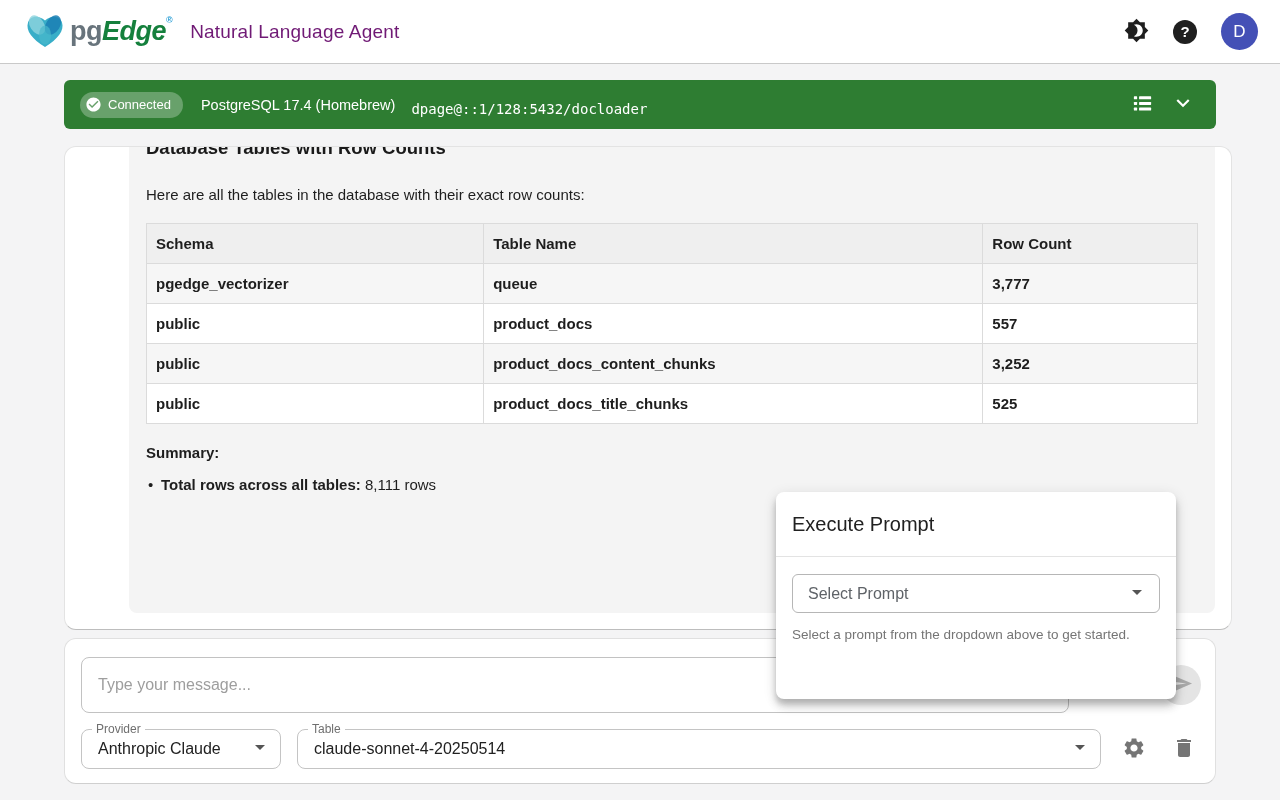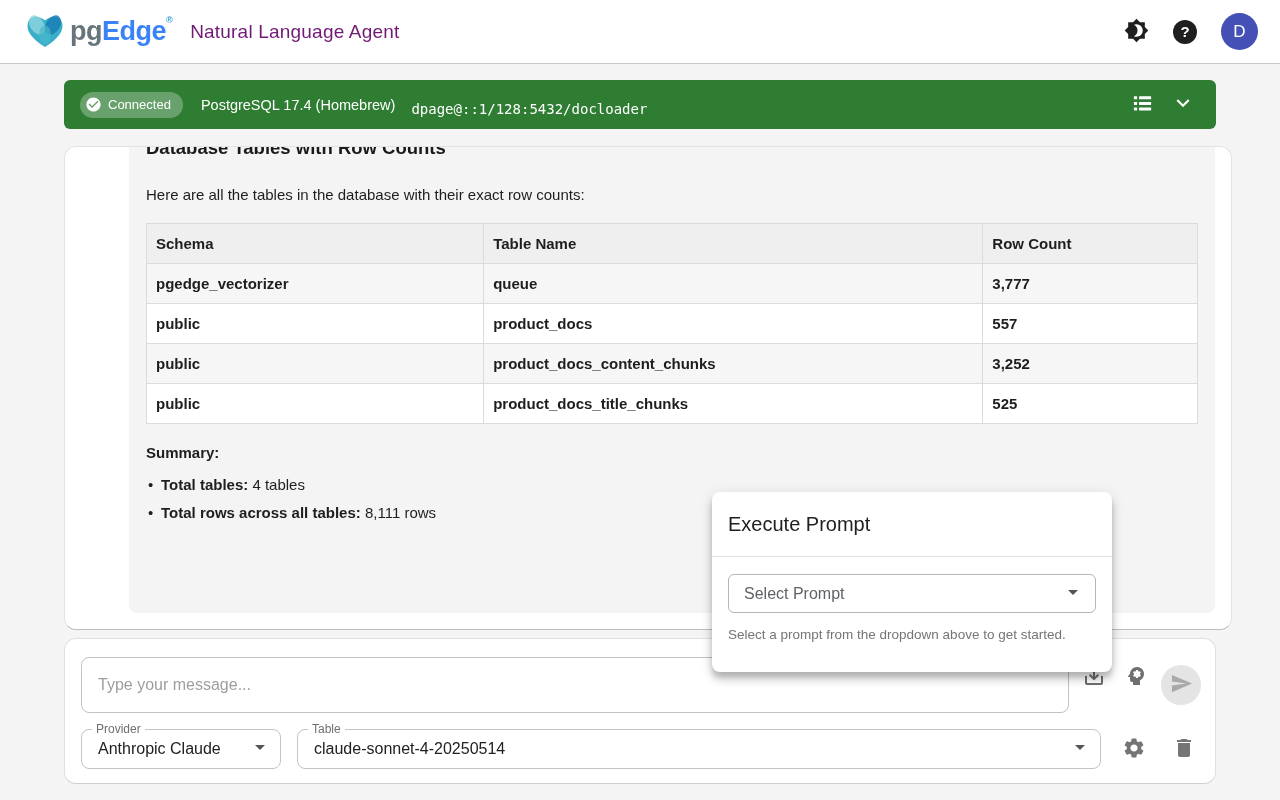--- a/index.html
+++ b/index.html
@@ -6,21 +6,21 @@
   html,body { width:1280px; height:800px; }
   body { font-family:"Liberation Sans", sans-serif; }
   .page { position:relative; width:1280px; height:800px; background:#f4f4f5; overflow:hidden; }
 
   
   .appbar { position:absolute; left:0; top:0; width:1280px; height:64px; background:#fff;
             border-bottom:1px solid #c9c9c9; display:flex; align-items:center; padding:0 22px; z-index:30; }
   .brand { display:flex; align-items:center; }
   .brand-text { font-size:27px; font-weight:600; letter-spacing:-0.5px; line-height:1; margin-left:2px; }
   .brand-pg { color:#68747c; }
-  .brand-edge { color:#3b82f6; }
+  .brand-edge { color:#15803d;font-style:italic; }
   .brand-reg { color:#2b9fd6; font-size:9px; vertical-align:top; position:relative; top:-2px; }
   .app-title { margin-left:18px; font-size:19px; color:#701a75; letter-spacing:.2px; }
   .appbar-actions { margin-left:auto; display:flex; align-items:center; gap:24px; }
   .icon-btn { background:none; border:none; cursor:pointer; display:flex; align-items:center; justify-content:center; padding:0; }
   .help-circle { width:24px; height:24px; border-radius:50%; background:#1f1f1f; color:#fff;
                  font-size:15px; font-weight:700; display:flex; align-items:center; justify-content:center; }
   .avatar { width:37px; height:37px; border-radius:50%; background:#4450b6; color:#fff; font-size:17px;
             display:flex; align-items:center; justify-content:center; border:none; cursor:pointer; }
 
   
@@ -48,21 +48,21 @@
   .db-table col.c1 { width:333px; } .db-table col.c2 { width:493px; } .db-table col.c3 { width:212px; }
   .msg-summary { margin-top:19px; font-size:15px; line-height:20px; font-weight:700; }
   ul.summary-list { margin-top:12px; list-style:none; }
   ul.summary-list li { position:relative; padding-left:15px; font-size:15px; line-height:20px; margin-bottom:8px; }
   ul.summary-list li::before { content:"•"; position:absolute; left:2px; }
   .b { font-weight:700; }
   .msg-note { position:relative; margin-top:13px; font-size:15px; line-height:24px; }
   .note-tail { position:absolute; left:1003px; top:0; }
 
   
-  .prompt-modal { position:absolute; left:712px; top:492px; width:400px; height:180px; background:#fff;
+  .prompt-modal { position:absolute; left:776px; top:492px; width:400px; height:207px; background:#fff;
                   border-radius:8px; z-index:20;
                   box-shadow:0 8px 10px rgba(0,0,0,.14), 0 3px 14px rgba(0,0,0,.12), 0 5px 5px rgba(0,0,0,.12); }
   .modal-title { padding:21px 16px 20px; font-size:20px; line-height:23px; color:#212121; }
   .modal-divider { border:none; border-top:1px solid #e3e3e3; }
   .prompt-select { margin:17px 16px 0; height:39px; border:1px solid #b6b6b6; border-radius:6px;
                    display:flex; align-items:center; padding:0 10px 0 15px; cursor:pointer; }
   .prompt-select-text { font-size:16px; color:#5f6368; flex:1; }
   .modal-helper { margin:14px 16px 0; font-size:13.5px; color:#757575; }
 
   
@@ -185,21 +185,20 @@
           <tr class="even">
             <td class="schema">public</td>
             <td>product_docs_title_chunks</td>
             <td>525</td>
           </tr>
         </tbody>
       </table>
 
       <p class="msg-summary">Summary:</p>
       <ul class="summary-list">
-        <li><span class="b">Total tables:</span><span> 4 tables</span></li>
         <li><span class="b">Total rows across all tables:</span><span> 8,111 rows</span></li>
       </ul>
 
     </div>
   </main>
 
   <section class="prompt-modal">
     <div class="modal-title">Execute Prompt</div>
     <hr class="modal-divider">
     <div class="prompt-select">

